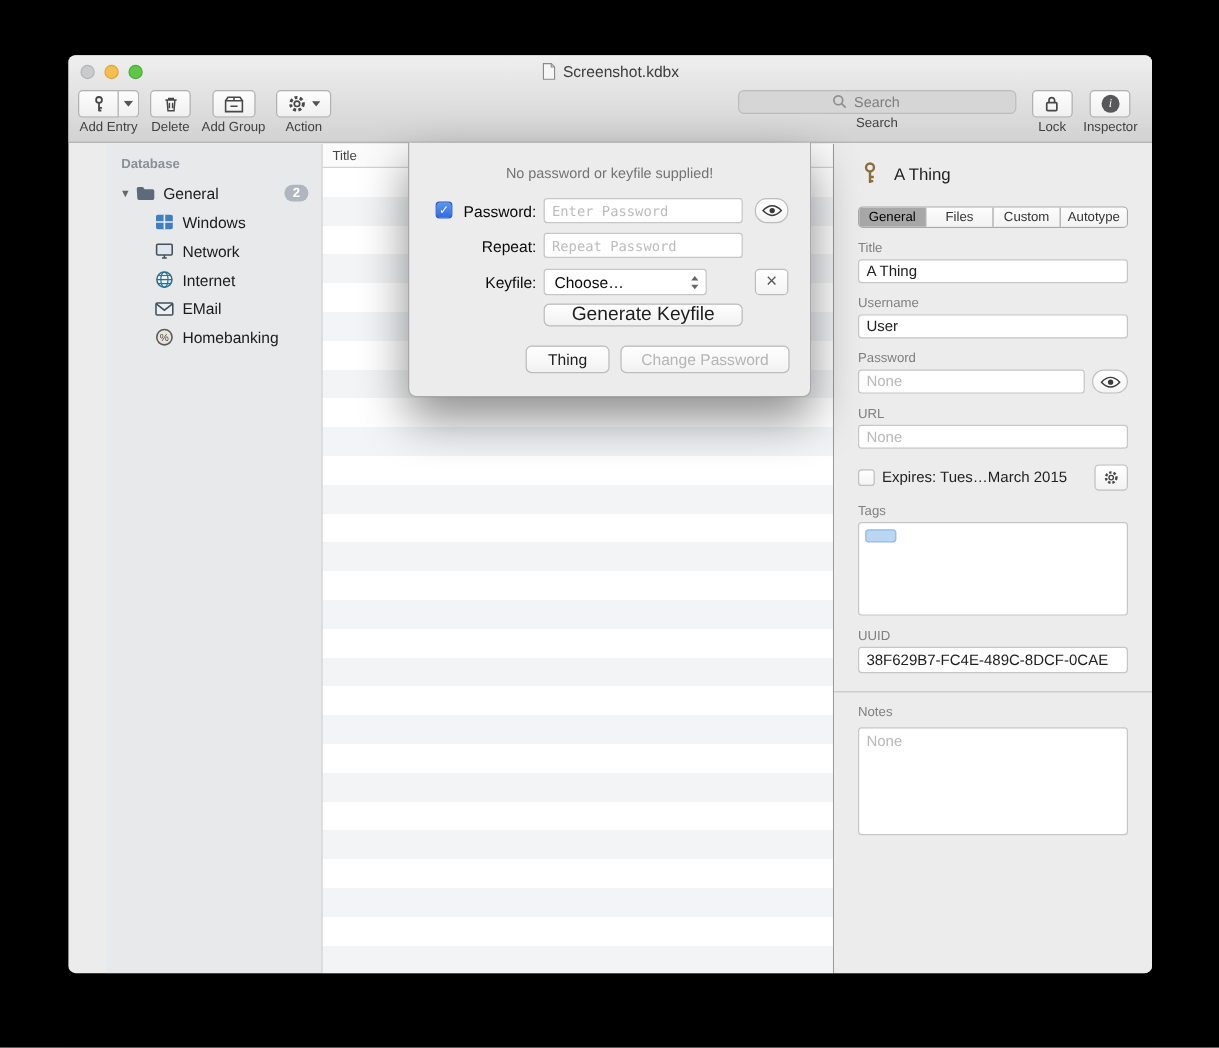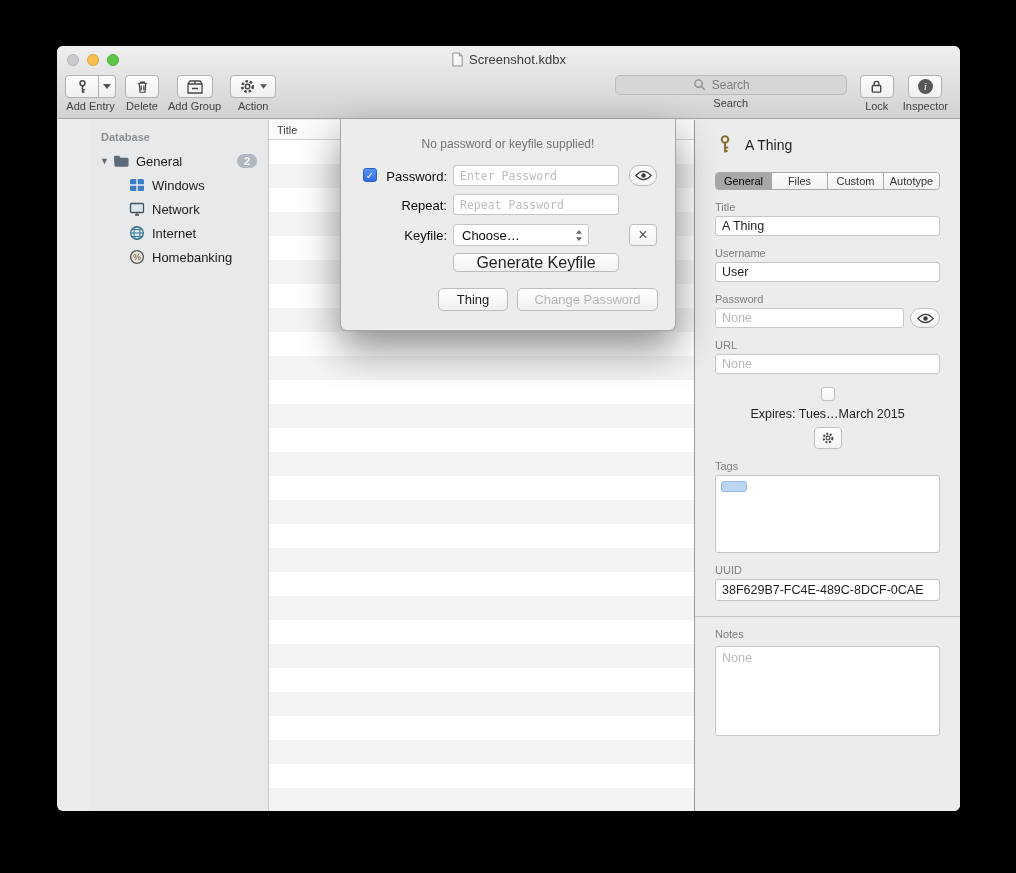--- a/index.html
+++ b/index.html
@@ -76,21 +76,21 @@
   .ins-field { width:100%; height:20px; border:1px solid #c6c6c6; border-radius:3px;
                background:#fff; font-size:12.5px; padding:0 6px; color:#222; }
   .ins-field::placeholder { color:#b9b9b9; }
   .pw-row { display:flex; gap:6px; align-items:center; }
   .pw-row .ins-field { flex:1; }
   .eye-btn { width:30px; height:20px; background:linear-gradient(#fff,#f3f3f3);
              border:1px solid #c0c0c0; border-radius:10px; display:flex;
              align-items:center; justify-content:center; flex:none; }
   .generate-btn { margin-top:9px; width:100%; height:20px; background:linear-gradient(#fdfdfd,#f1f1f1);
              border:1px solid #bdbdbd; border-radius:4px; font-size:12.5px; color:#333; }
-  .expires-row { display:flex; align-items:center; margin-top:13px; gap:6px;flex-direction:column; }
+  .expires-row { display:flex; align-items:center; margin-top:13px; gap:6px; }
   .cb { width:14px; height:14px; border:1px solid #c0c0c0; border-radius:3px;
         background:linear-gradient(#fff,#f4f4f4); flex:none; }
   .expires-text { font-size:12.5px; color:#222; flex:1; }
   .sq-btn { width:28px; height:22px; background:linear-gradient(#fff,#f3f3f3);
             border:1px solid #c0c0c0; border-radius:4px; display:flex;
             align-items:center; justify-content:center; flex:none; }
   .tags-box { margin-top:3px; height:78px; background:#fff; border:1px solid #c6c6c6;
               border-radius:3px; padding:5px; }
   .tag-chip { width:26px; height:11px; background:#bcd6f2; border:1px solid #93b9e4; border-radius:3px; }
   .ins-divider { height:1px; background:#c6c6c6; margin:15px -20px 0; }
@@ -259,20 +259,27 @@
       </div>
       <div class="side-item">
         <svg width="16" height="16" viewBox="0 0 16 16">
             <circle cx="8" cy="8" r="6.3" fill="#eaf3f7" stroke="#2e6f8e" stroke-width="1.3"></circle>
             <ellipse cx="8" cy="8" rx="3" ry="6.3" fill="none" stroke="#2e6f8e" stroke-width="1"></ellipse>
             <path d="M1.7 8 h12.6 M2.7 4.6 h10.6 M2.7 11.4 h10.6" stroke="#2e6f8e" stroke-width="1"></path>
           </svg>
         <span class="side-label" style="margin-left:0">Internet</span>
       </div>
       <div class="side-item">
+        <svg width="16" height="13" viewBox="0 0 16 12">
+            <rect x="1" y="1" width="14" height="10" rx="1" fill="#eef1f4" stroke="#44505c" stroke-width="1.3"></rect>
+            <path d="M1.5 2 L8 7 L14.5 2" fill="none" stroke="#44505c" stroke-width="1.3"></path>
+          </svg>
+        <span class="side-label" style="margin-left:0">EMail</span>
+      </div>
+      <div class="side-item">
         <svg width="16" height="16" viewBox="0 0 16 16">
             <circle cx="8" cy="8" r="6.4" fill="#e9e4d8" stroke="#5a5a5a" stroke-width="1.3"></circle>
             <text x="8" y="11" font-size="8.5" text-anchor="middle" fill="#4c4c4c">%</text>
           </svg>
         <span class="side-label" style="margin-left:0">Homebanking</span>
       </div>
     </aside>
 
     <section class="entrylist">
       <div class="list-header">

